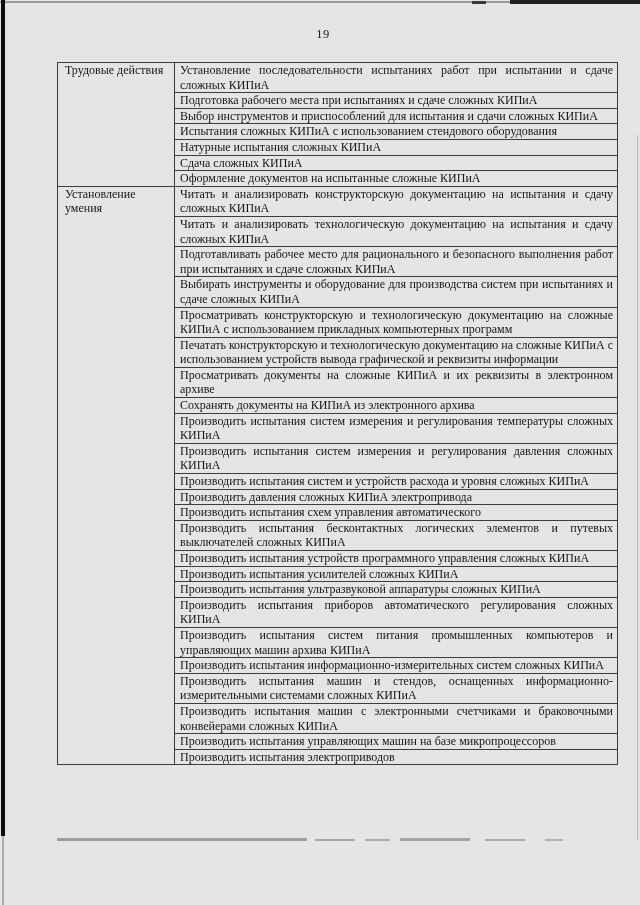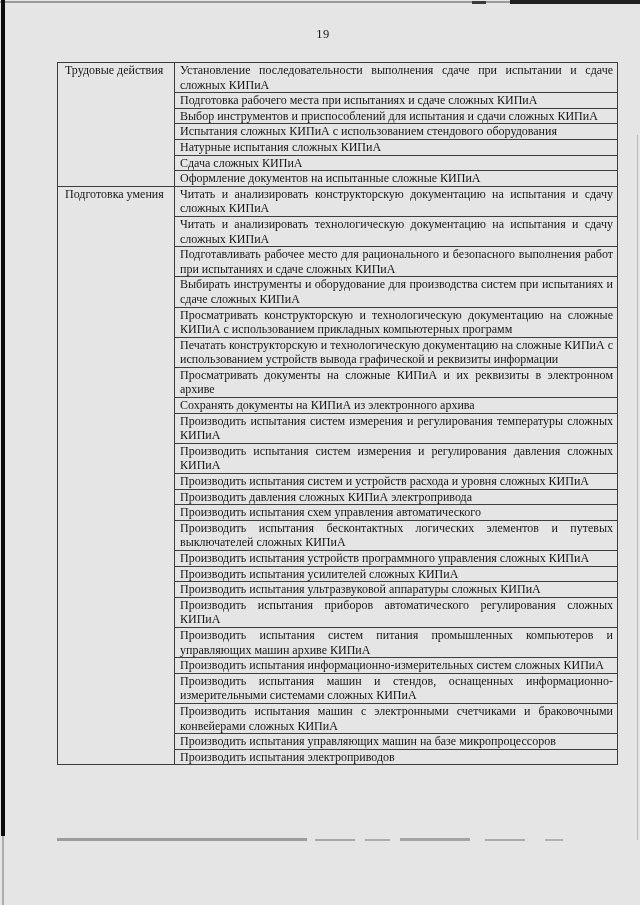--- a/index.html
+++ b/index.html
@@ -84,21 +84,21 @@
 
   <table class="req-table">
     <colgroup>
         <col class="c-label">
         <col class="c-item">
       </colgroup>
     <tbody>
 
       <tr>
         <th rowspan="7">Трудовые действия</th>
-        <td class="item">Установление последовательности выполнения сдаче при испытании и сдаче сложных КИПиА</td>
+        <td class="item">Установление последовательности испытаниях работ при испытании и сдаче сложных КИПиА</td>
       </tr>
       <tr>
           <td class="item">Подготовка рабочего места при испытаниях и сдаче сложных КИПиА</td>
         </tr>
       <tr>
           <td class="item">Выбор инструментов и приспособлений для испытания и сдачи сложных КИПиА</td>
         </tr>
       <tr>
           <td class="item">Испытания сложных КИПиА с использованием стендового оборудования</td>
         </tr>
@@ -106,21 +106,21 @@
           <td class="item">Натурные испытания сложных КИПиА</td>
         </tr>
       <tr>
           <td class="item">Сдача сложных КИПиА</td>
         </tr>
       <tr>
           <td class="item">Оформление документов на испытанные сложные КИПиА</td>
         </tr>
 
       <tr>
-        <th rowspan="24">Подготовка умения</th>
+        <th rowspan="24">Установление умения</th>
         <td class="item">Читать и анализировать конструкторскую документацию на испытания и сдачу сложных КИПиА</td>
       </tr>
       <tr>
           <td class="item">Читать и анализировать технологическую документацию на испытания и сдачу сложных КИПиА</td>
         </tr>
       <tr>
           <td class="item">Подготавливать рабочее место для рационального и безопасного выполнения работ при испытаниях и сдаче сложных КИПиА</td>
         </tr>
       <tr>
           <td class="item">Выбирать инструменты и оборудование для производства систем при испытаниях и сдаче сложных КИПиА</td>
@@ -161,21 +161,21 @@
       <tr>
           <td class="item">Производить испытания усилителей сложных КИПиА</td>
         </tr>
       <tr>
           <td class="item">Производить испытания ультразвуковой аппаратуры сложных КИПиА</td>
         </tr>
       <tr>
           <td class="item">Производить испытания приборов автоматического регулирования сложных КИПиА</td>
         </tr>
       <tr>
-          <td class="item">Производить испытания систем питания промышленных компьютеров и управляющих машин архиве КИПиА</td>
+          <td class="item">Производить испытания систем питания промышленных компьютеров и управляющих машин архива КИПиА</td>
         </tr>
       <tr>
           <td class="item">Производить испытания информационно-измерительных систем сложных КИПиА</td>
         </tr>
       <tr>
           <td class="item">Производить испытания машин и стендов, оснащенных информационно-измерительными системами сложных КИПиА</td>
         </tr>
       <tr>
           <td class="item">Производить испытания машин с электронными счетчиками и браковочными конвейерами сложных КИПиА</td>
         </tr>

